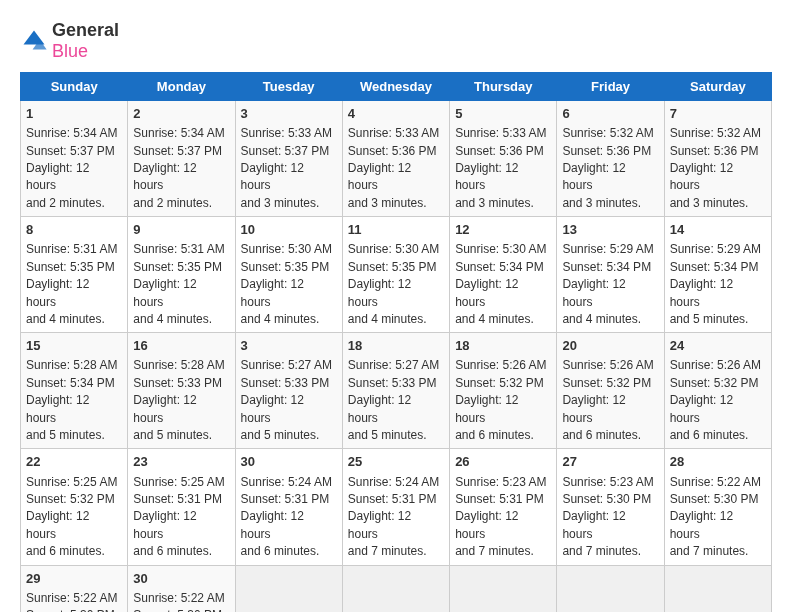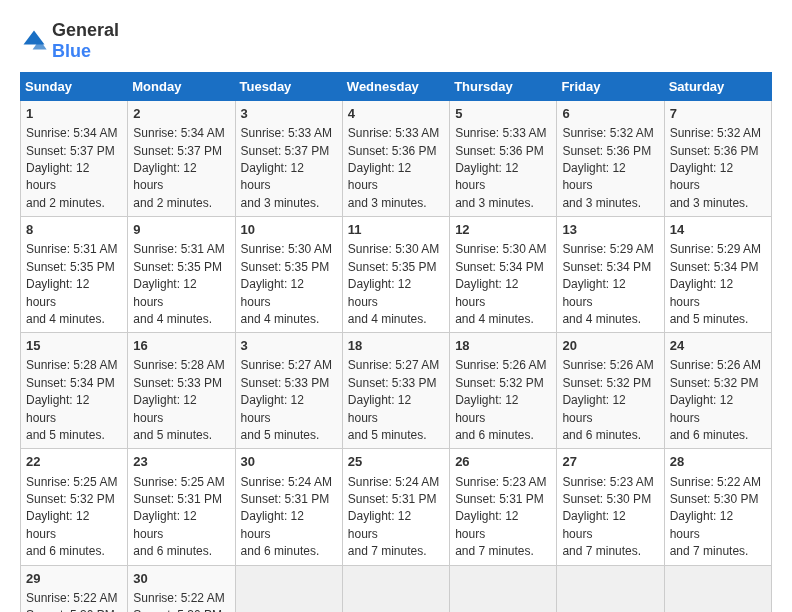--- a/index.html
+++ b/index.html
@@ -39,21 +39,21 @@
     }
     table {
       width: 100%;
       border-collapse: collapse;
       font-size: 11px;
     }
     thead tr th {
       background: #1a6fc4;
       color: #fff;
       padding: 6px 4px;
-      text-align: left;
+      text-align: center;
       font-size: 13px;
       font-weight: bold;
       border: 1px solid #1a6fc4;
       margin-top: 32px;
     }
     tbody tr td {
       border: 1px solid #ccc;
       vertical-align: top;
       padding: 4px 5px;
       min-height: 70px;
@@ -87,21 +87,21 @@
 <body>
 
 <div class="header">
   <div class="logo">
     <svg class="logo-icon" viewBox="0 0 40 40" width="36" height="36">
       <polygon points="20,5 35,25 5,25" fill="#1a6fc4"></polygon>
       <polygon points="28,18 38,32 18,32" fill="#1a6fc4" opacity="0.7"></polygon>
     </svg>
     <div>
       <span style="font-size:18px;font-weight:bold;color:#333;">General</span><br>
-      <span style="font-size:18px;font-weight:bold;color:#3b82f6;">Blue</span>
+      <span style="font-size:18px;font-weight:normal;color:#ec4899;">Blue</span>
     </div>
   </div>
 </div>
 
 <table>
   <thead>
     <tr>
       <th>Sunday</th>
       <th>Monday</th>
       <th>Tuesday</th>

